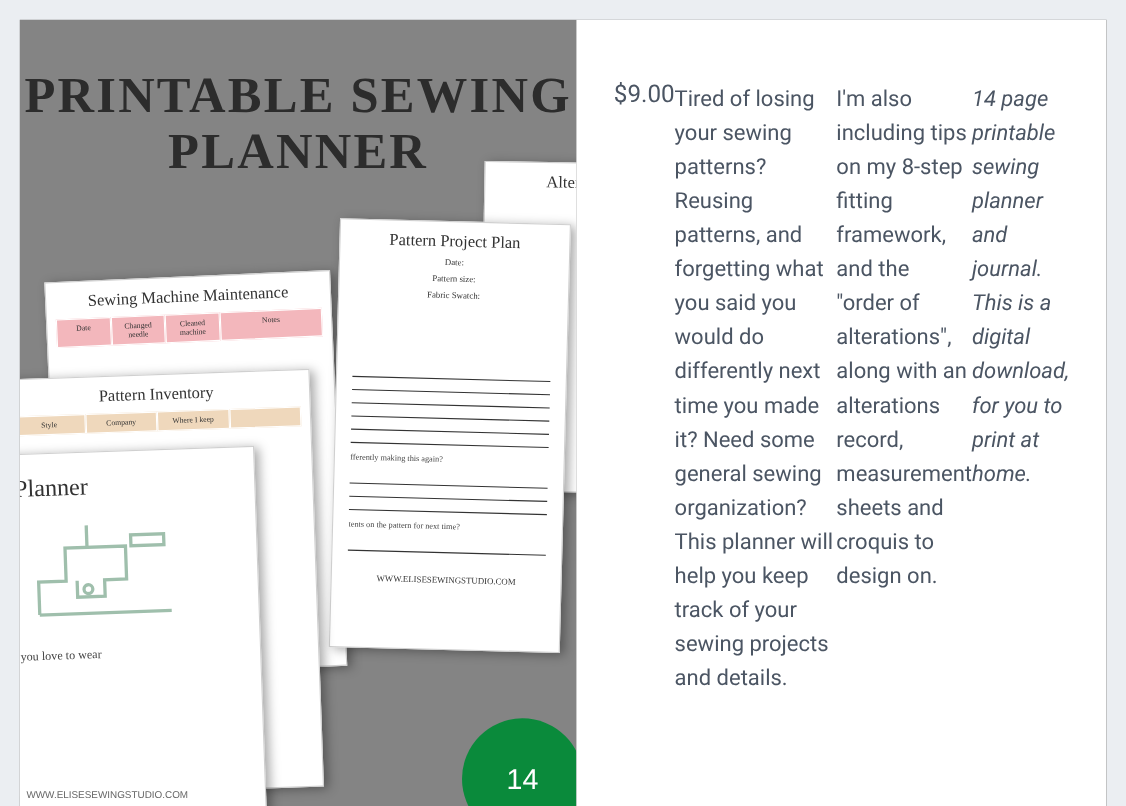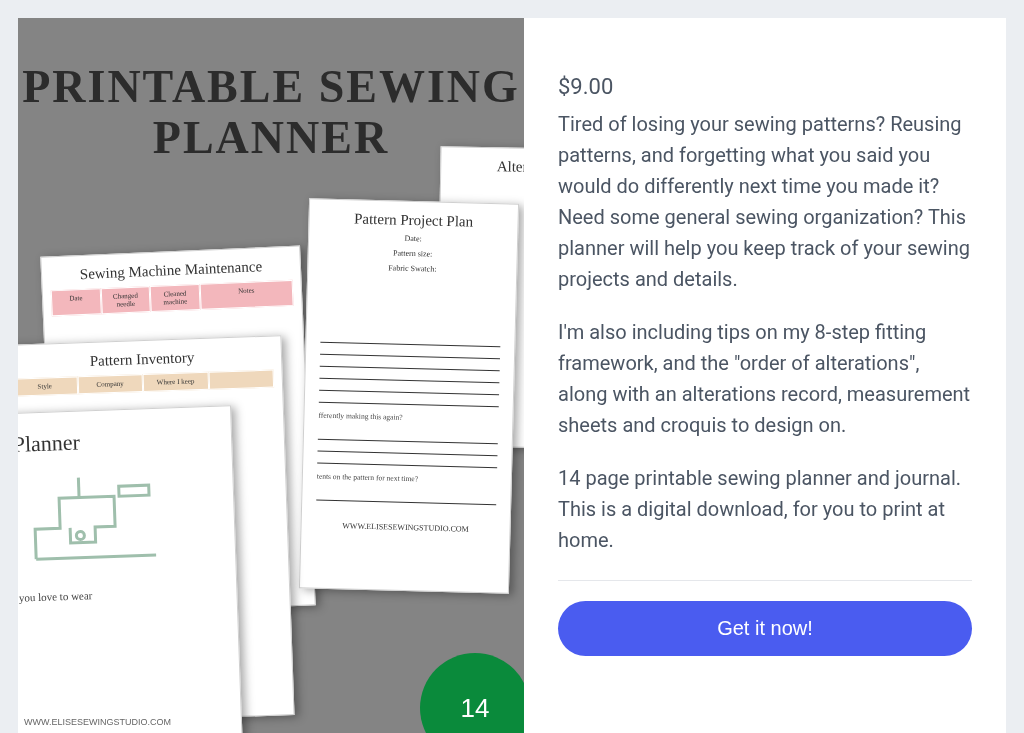--- a/index.html
+++ b/index.html
@@ -24,21 +24,21 @@
     background: #848484;
     position: relative;
     overflow: hidden;
   }
   .details-panel {
     flex: 1;
     background: #fff;
     padding: 56px 34px 0 34px;
     position: relative;
     display: flex;
-    flex-direction: column;
+    flex-direction: row;
   }
   .price {
     font-size: 22px;
     color: #4b5563;
     margin-bottom: 10px;
     font-weight: 400;
   }
   .title {
     font-size: 40px;
     line-height: 1.15;
@@ -46,20 +46,21 @@
     color: #2d3748;
     margin-bottom: 30px;
   }
   .body-text {
     font-size: 20px;
     line-height: 1.55;
     color: #4b5563;
     margin-bottom: 22px;
   }
   .body-text.italic {
+    font-style: italic;
     margin-bottom: 24px;
   }
   hr.divider {
     border: none;
     border-top: 1px solid #e5e7eb;
     margin-bottom: 20px;
   }
   .cta-button {
     display: block;
     width: 100%;
@@ -241,16 +242,15 @@
     <div class="badge">14</div>
     <div class="watermark">WWW.ELISESEWINGSTUDIO.COM</div>
   </div>
 
   <div class="details-panel">
     <div class="price">$9.00</div>
     <p class="body-text">Tired of losing your sewing patterns? Reusing patterns, and forgetting what you said you would do differently next time you made it? Need some general sewing organization? This planner will help you keep track of your sewing projects and details.</p>
     <p class="body-text">I'm also including tips on my 8-step fitting framework, and the "order of alterations", along with an alterations record, measurement sheets and croquis to design on.</p>
     <p class="body-text italic">14 page printable sewing planner and journal. This is a digital download, for you to print at home.</p>
     <hr class="divider">
-    <button class="cta-button">Get it now!</button>
   </div>
 
 </div>
 
 </body></html>

